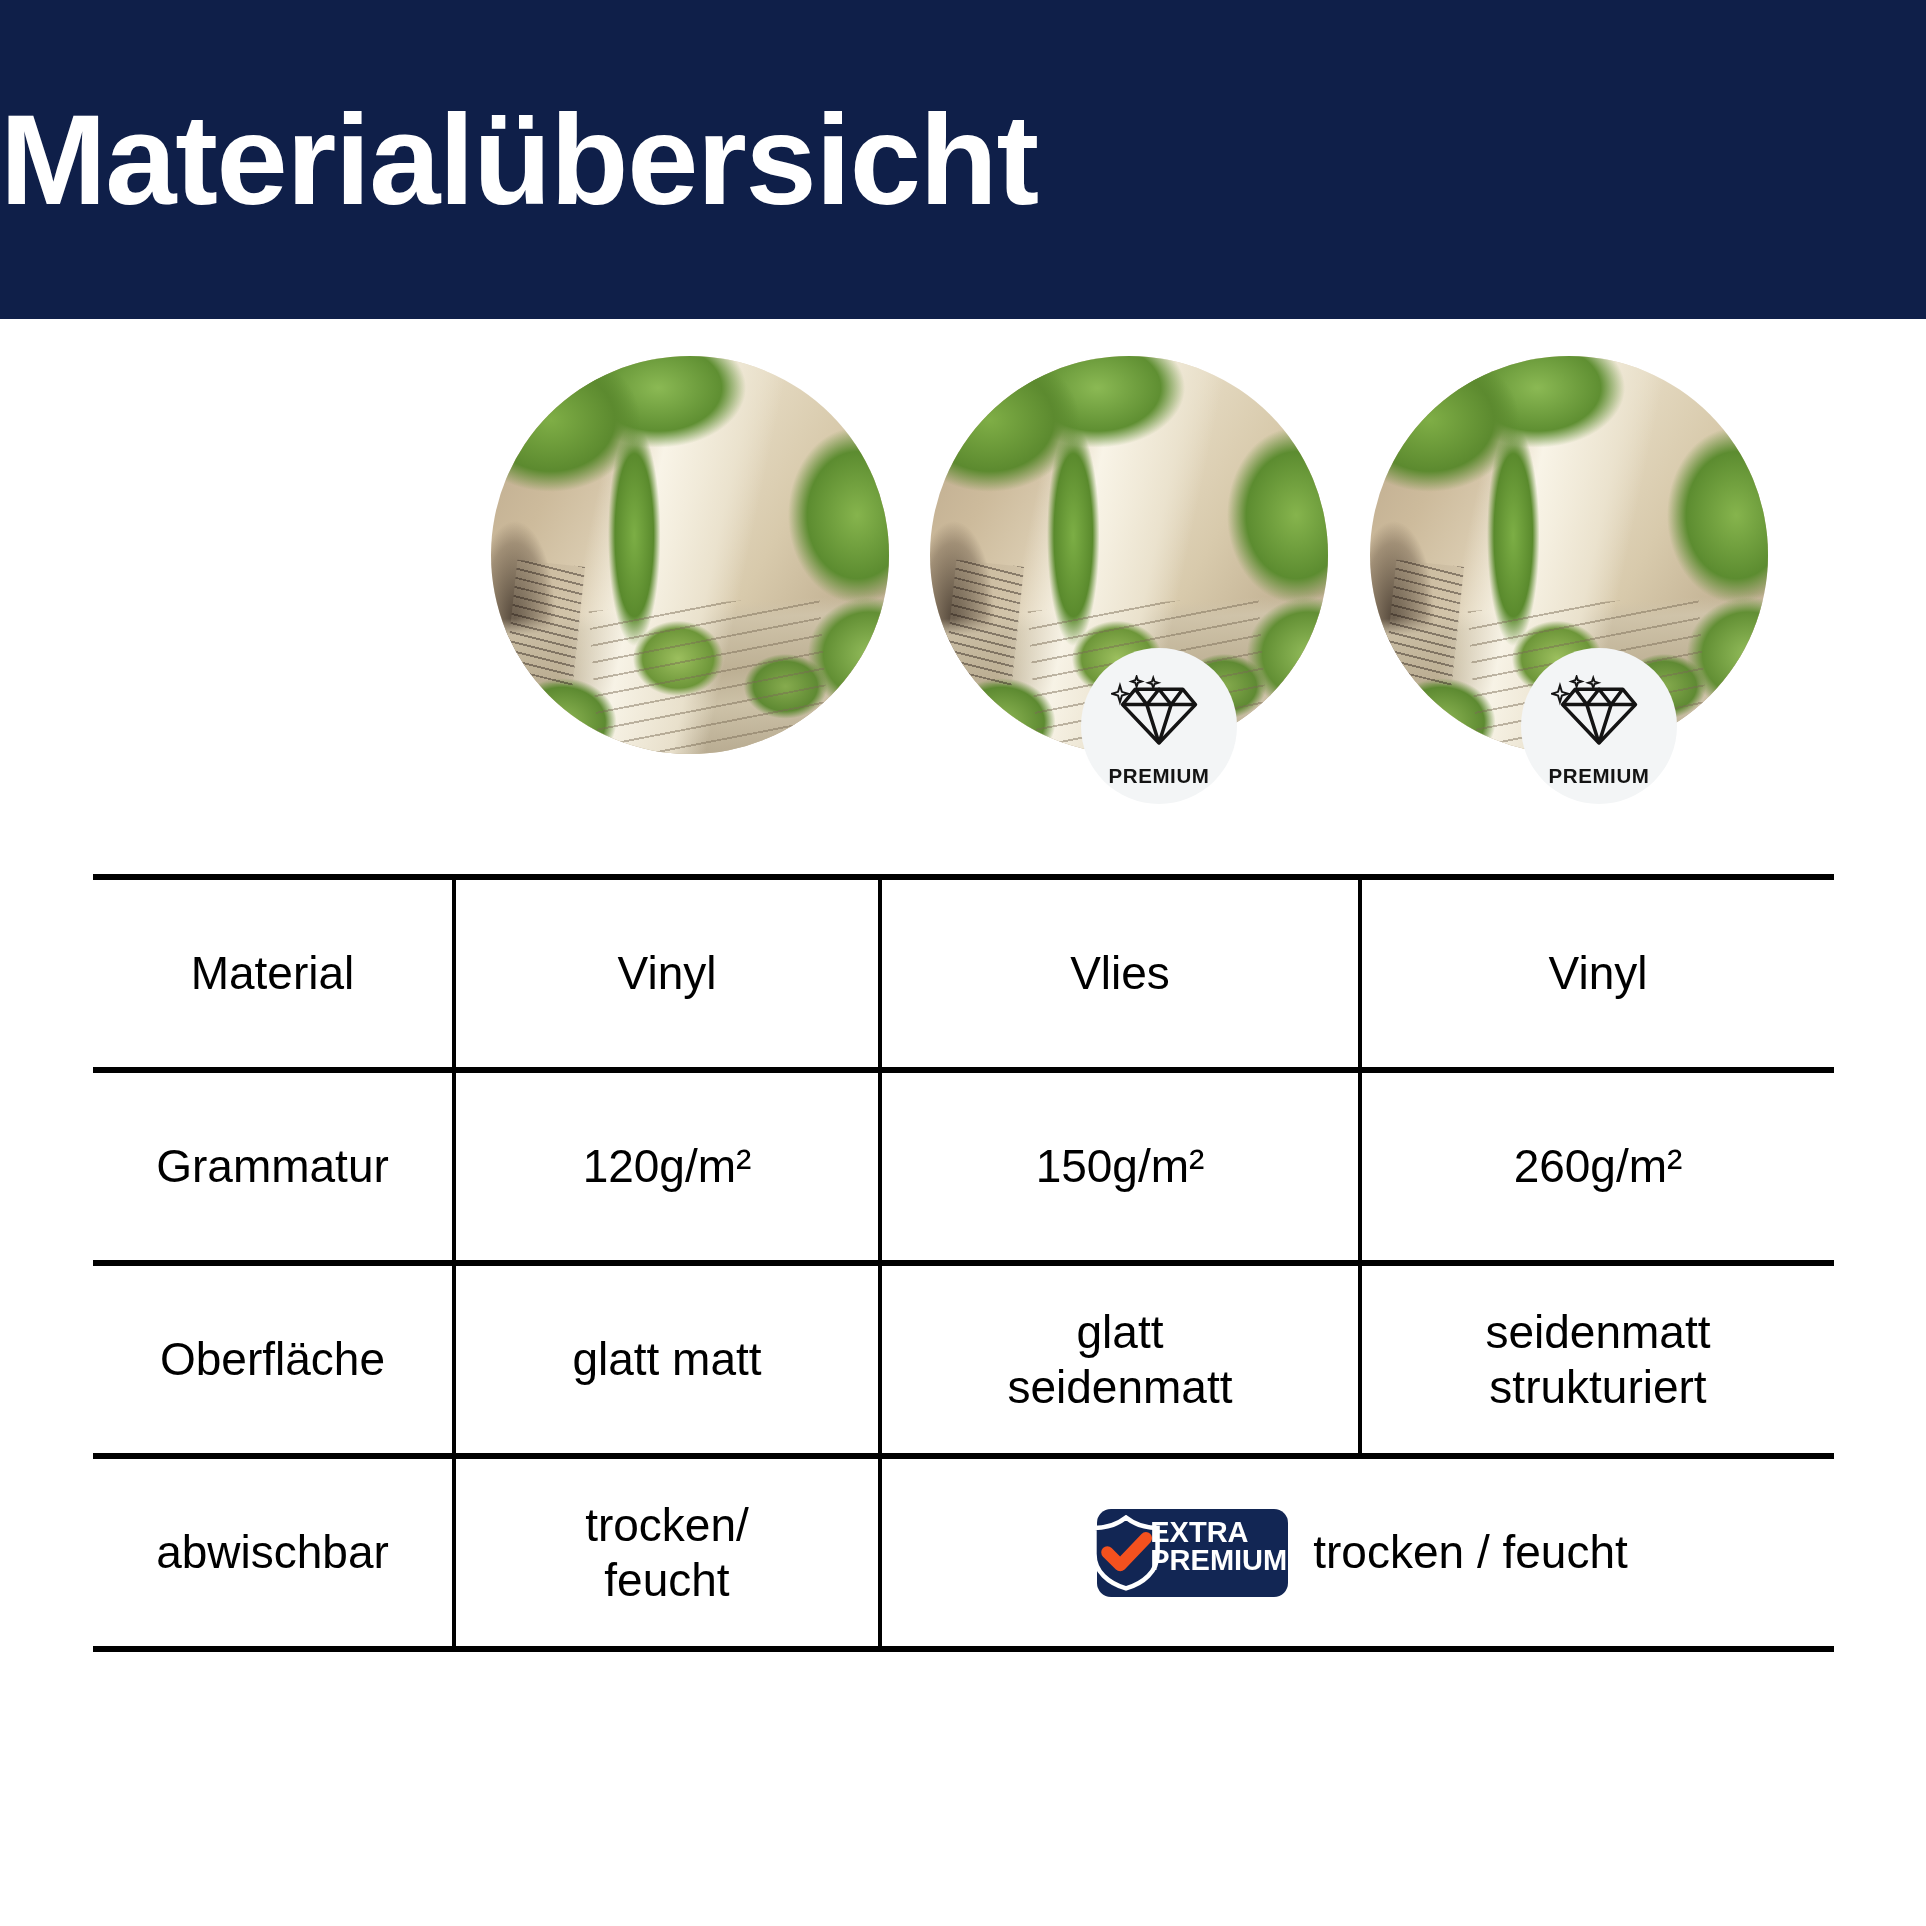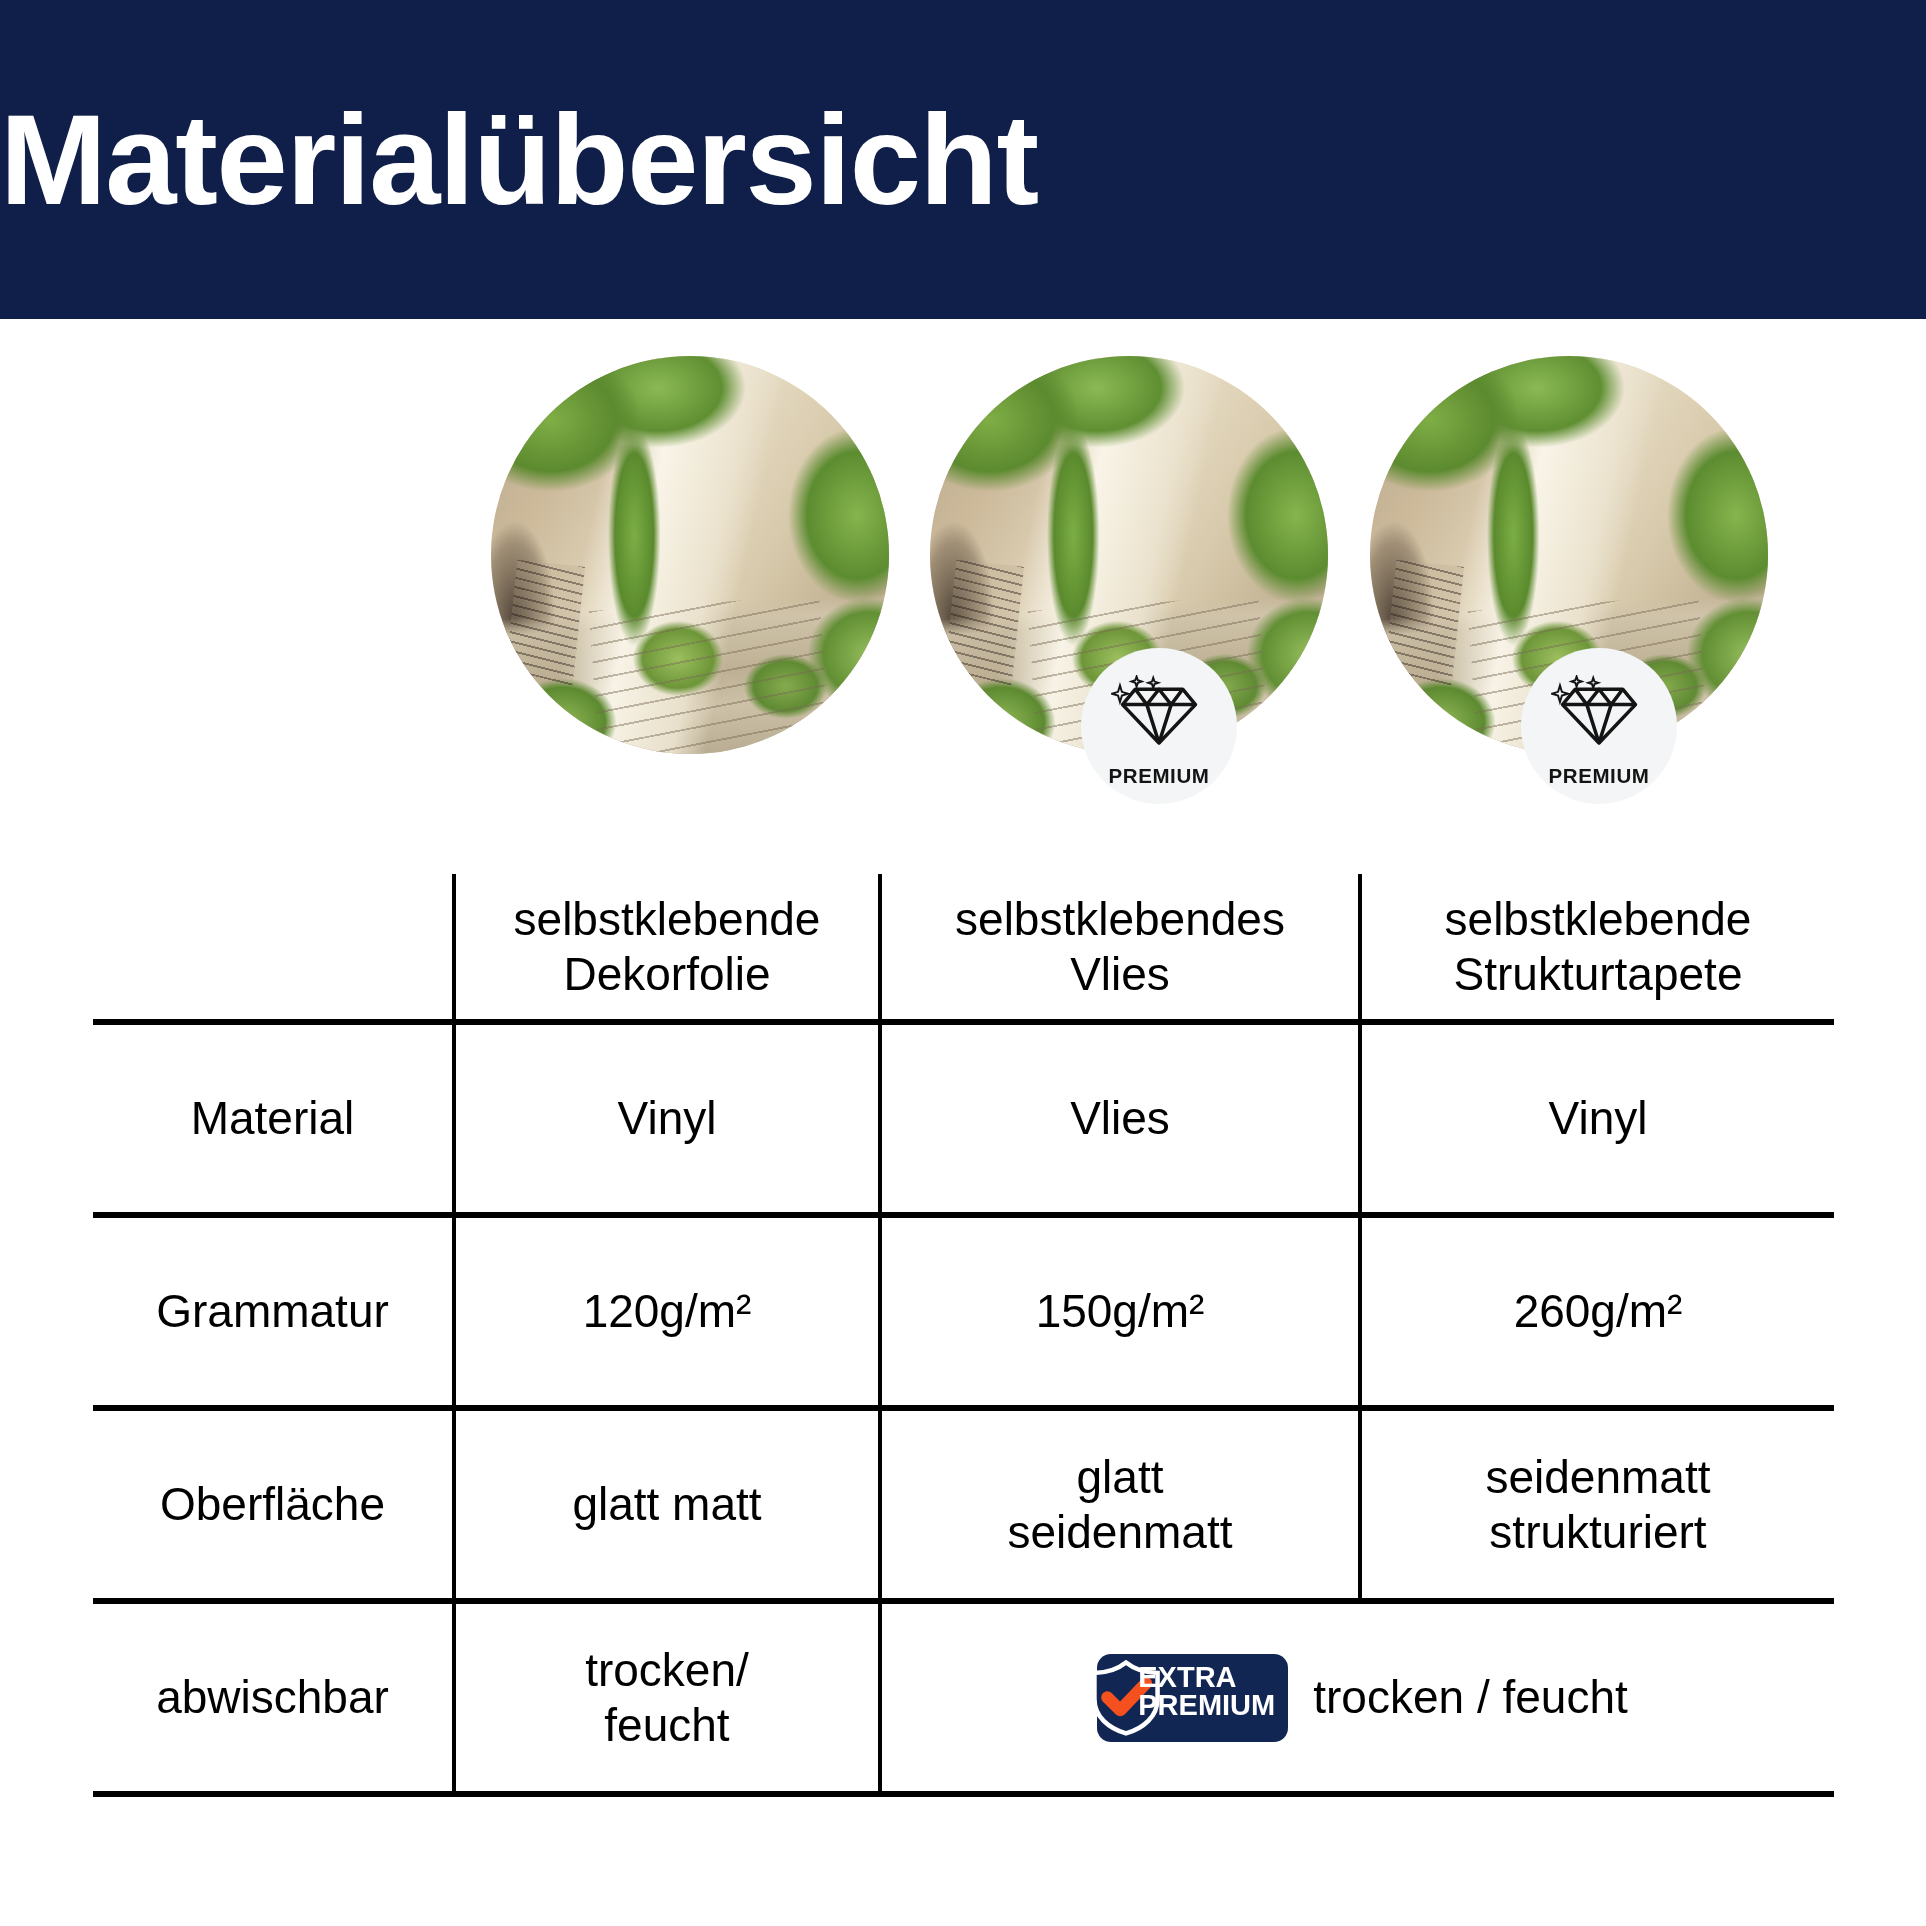--- a/index.html
+++ b/index.html
@@ -191,21 +191,21 @@
   }
   .robust-plate {
     position: absolute;
     left: 8.3px; top: 2.6px;
     width: 191px; height: 88px;
     background: #122654;
     border-radius: 14px;
   }
   .robust-text {
     position: absolute;
-    left: 50px; top: 11.6px;
+    left: 62px; top: 11.6px;
     width: 143px;
     color: #ffffff;
     font-size: 29px;
     font-weight: 700;
     line-height: 0.98;
     text-align: left;
     letter-spacing: 0px;
   }
   .robust-shield { position: absolute; left: 0px; top: 9px; }
   .robust-caption { font-size: 46px; color: #000; white-space: nowrap; }
@@ -277,35 +277,20 @@
 
 <table class="table">
   <colgroup>
     <col class="c0">
       <col class="c1">
       <col class="c2">
       <col class="c3">
   </colgroup>
   <tbody>
 
-    <tr class="head">
-      <td class="c-label"></td>
-      <td class="c-col">
-        <div>selbstklebende</div>
-        <div>Dekorfolie</div>
-      </td>
-      <td class="c-col">
-        <div>selbstklebendes</div>
-        <div>Vlies</div>
-      </td>
-      <td class="c-col">
-        <div>selbstklebende</div>
-        <div>Strukturtapete</div>
-      </td>
-    </tr>
 
     <tr class="body">
       <td class="c-label">Material</td>
       <td class="c-col">Vinyl</td>
       <td class="c-col">Vlies</td>
       <td class="c-col">Vinyl</td>
     </tr>
 
     <tr class="body">
       <td class="c-label">Grammatur</td>

